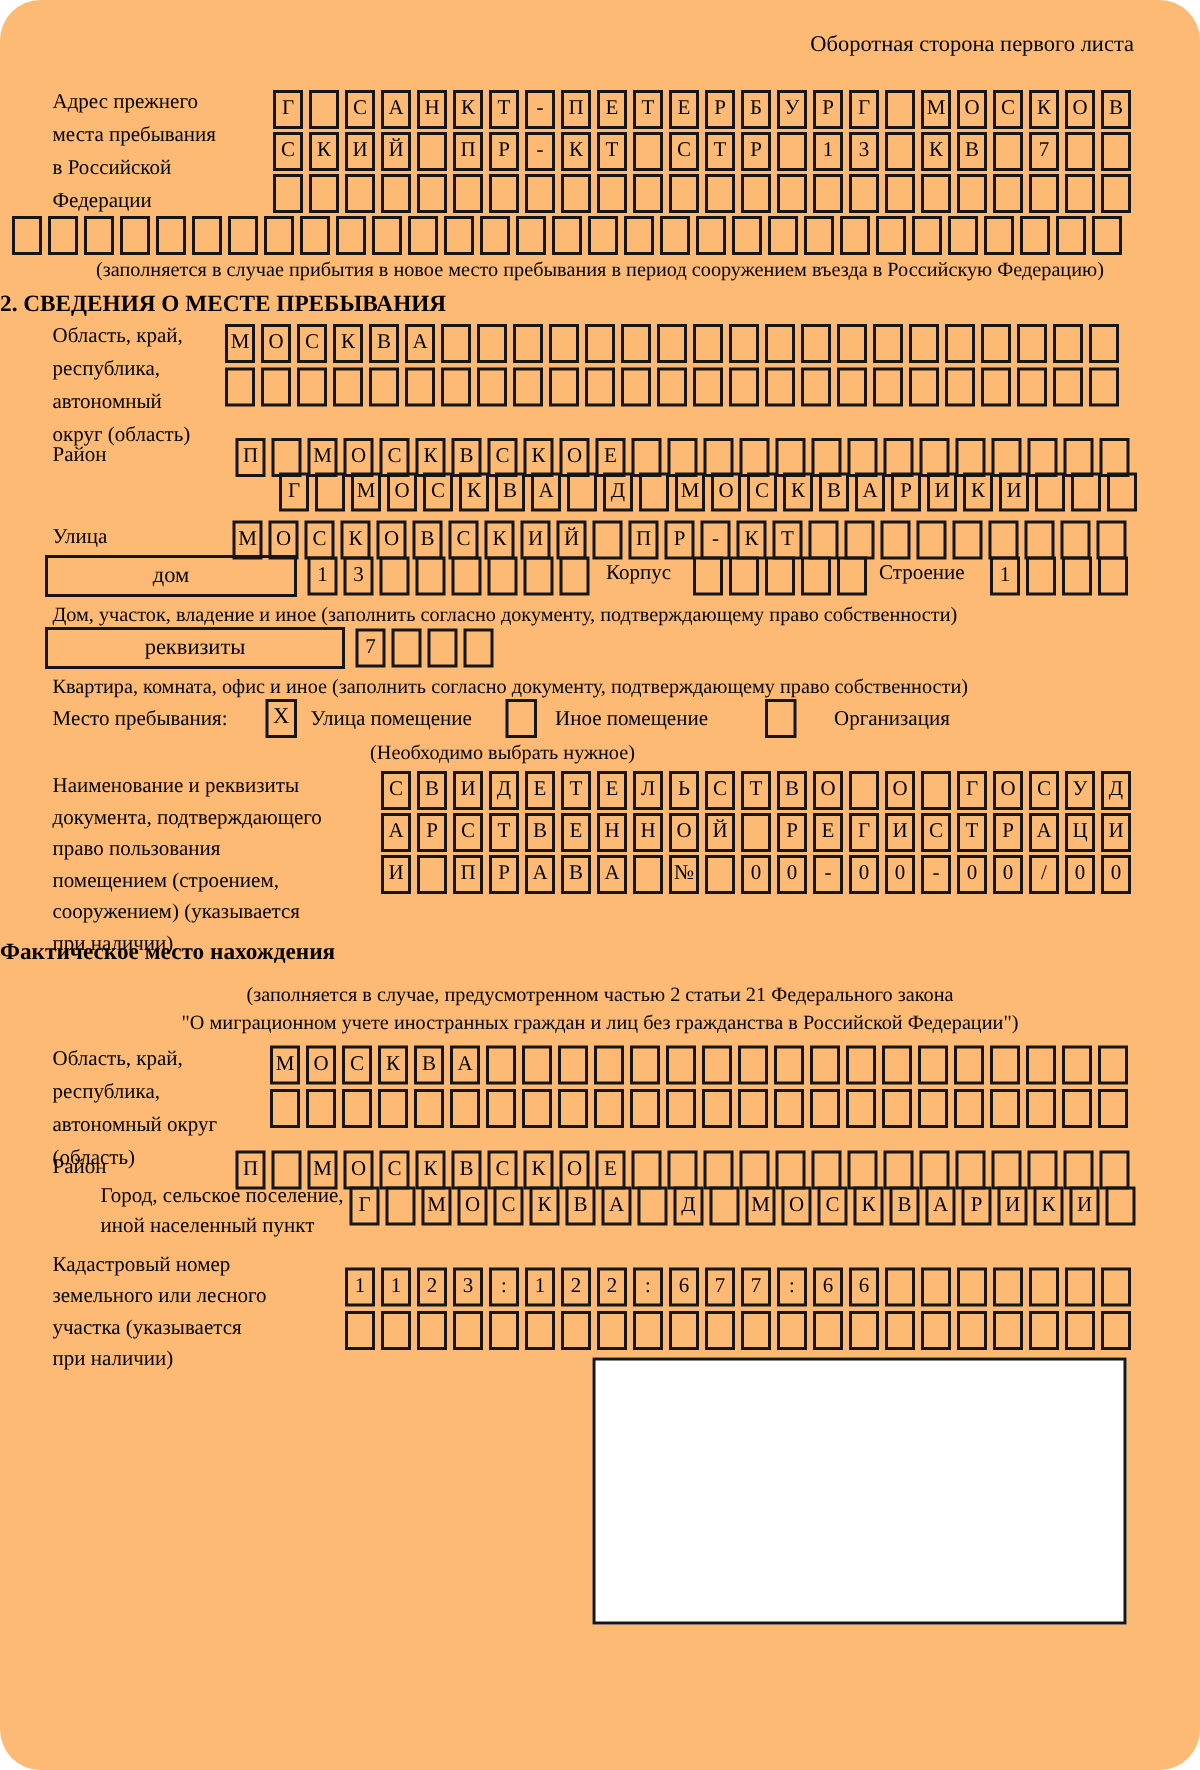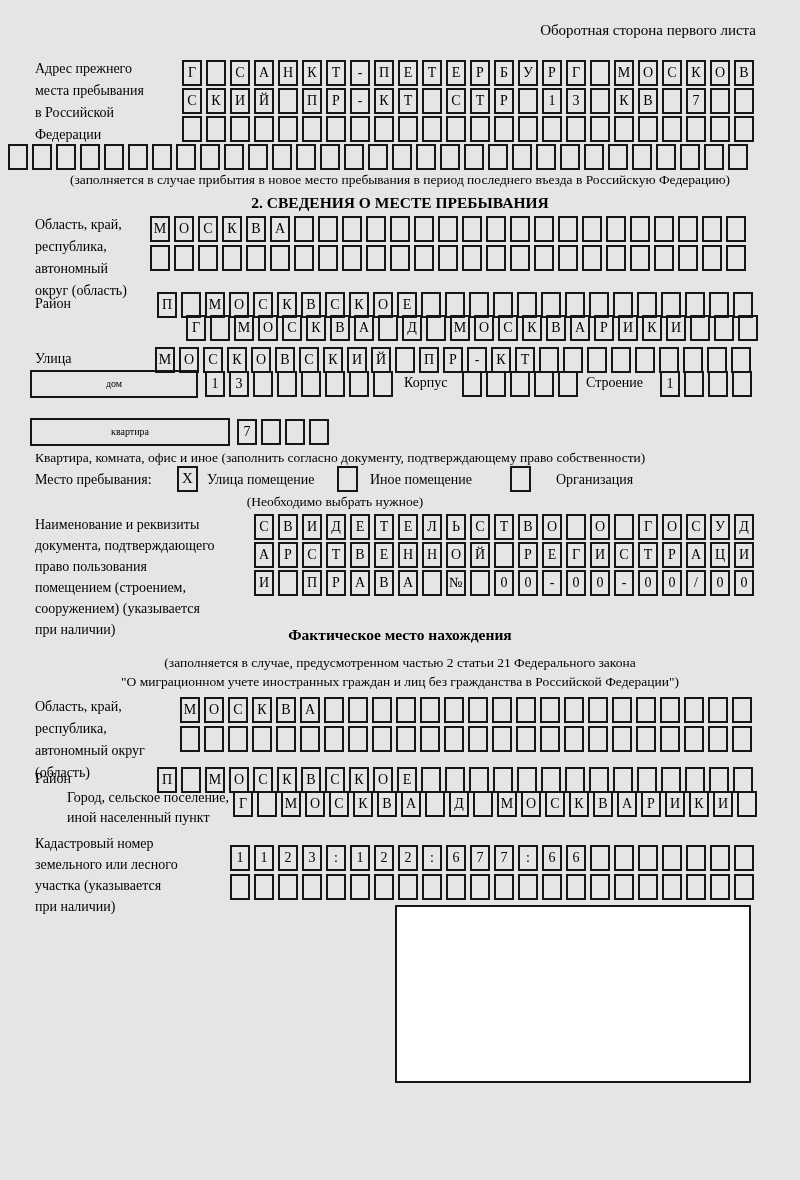--- a/index.html
+++ b/index.html
@@ -1,36 +1,36 @@
 <!DOCTYPE html>
 <html><head>
 <meta charset="utf-8">
 <style>
   html,body { margin:0; padding:0; background:#ffffff; }
   .page {
-    position:relative; width:800px; height:1180px; background:#e5e5e5;
-    font-family:"Liberation Serif", serif; color:#000; overflow:hidden;
+    position:relative; width:800px; height:1180px; background:#fdba74;
+    font-family:"Liberation Serif", serif; color:#000; overflow:hidden;border-radius:27px;
   }
   .abs { position:absolute; }
   .lbl { font-size:14px; line-height:22px; white-space:pre-line; }
   .lh20 { line-height:20px; }
   .lh21 { line-height:21px; }
   .small { font-size:13.5px; line-height:18px; }
   .center { text-align:center; }
-  .heading { font-weight:bold; font-size:15.5px; text-align:center; width:800px; left:0; }
+  .heading { font-weight:bold; font-size:15.5px; text-align:left; width:800px; left:0; }
   .title { font-size:15px; }
   .boxrow { position:absolute; display:flex; gap:4px; }
   .cell {
     width:20px; height:26px; box-sizing:border-box; border:2px solid #161616;
     font-size:14px; line-height:21px; text-align:center; flex:0 0 auto;
     font-family:"Liberation Serif", serif;
   }
   .widebox {
     position:absolute; box-sizing:border-box; border:2px solid #161616;
-    text-align:center; font-size:10px; line-height:24px; height:28px;
+    text-align:center; font-size:15px; line-height:24px; height:28px;
   }
   .chk {
     position:absolute; box-sizing:border-box; border:2px solid #161616;
     width:21px; height:26px; text-align:center; font-size:15px; line-height:21px;
   }
   .bigbox { position:absolute; box-sizing:border-box; border:2px solid #161616; background:#fff; }
 </style>
 </head>
 <body>
 
@@ -146,21 +146,21 @@
       <div class="cell"></div>
       <div class="cell"></div>
       <div class="cell"></div>
       <div class="cell"></div>
       <div class="cell"></div>
       <div class="cell"></div>
       <div class="cell"></div>
       <div class="cell"></div>
       <div class="cell"></div>
     </div>
-  <div class="abs small center" style="left:0; top:171px; width:800px;">(заполняется в случае прибытия в новое место пребывания в период последнего въезда в Российскую Федерацию)</div>
+  <div class="abs small center" style="left:0; top:171px; width:800px;">(заполняется в случае прибытия в новое место пребывания в период сооружением въезда в Российскую Федерацию)</div>
 
   <div class="abs heading" style="top:194px;">2. СВЕДЕНИЯ О МЕСТЕ ПРЕБЫВАНИЯ</div>
 
   <div class="abs lbl" style="left:35px; top:214px; width:120px;">Область, край,
 республика,
 автономный
 округ (область)</div>
   <div class="boxrow" style="left:150px; top:216px;">
       <div class="cell">М</div>
       <div class="cell">О</div>
@@ -320,22 +320,23 @@
       <div class="cell"></div>
       <div class="cell"></div>
     </div>
   <div class="abs lbl" style="left:586px; top:372px;">Строение</div>
   <div class="boxrow" style="left:660px; top:371px;">
       <div class="cell">1</div>
       <div class="cell"></div>
       <div class="cell"></div>
       <div class="cell"></div>
     </div>
-
-  <div class="widebox" style="left:30px; top:418px; width:200px;">квартира</div>
+  <div class="abs small" style="left:35px; top:401px; width:760px;">Дом, участок, владение и иное (заполнить согласно документу, подтверждающему право собственности)</div>
+
+  <div class="widebox" style="left:30px; top:418px; width:200px;">реквизиты</div>
   <div class="boxrow" style="left:237px; top:419px;">
       <div class="cell">7</div>
       <div class="cell"></div>
       <div class="cell"></div>
       <div class="cell"></div>
     </div>
   <div class="abs small" style="left:35px; top:449px; width:760px;">Квартира, комната, офис и иное (заполнить согласно документу, подтверждающему право собственности)</div>
 
   <div class="abs lbl" style="left:35px; top:469px;">Место пребывания:</div>
   <div class="chk" style="left:177px; top:466px;">X</div>

